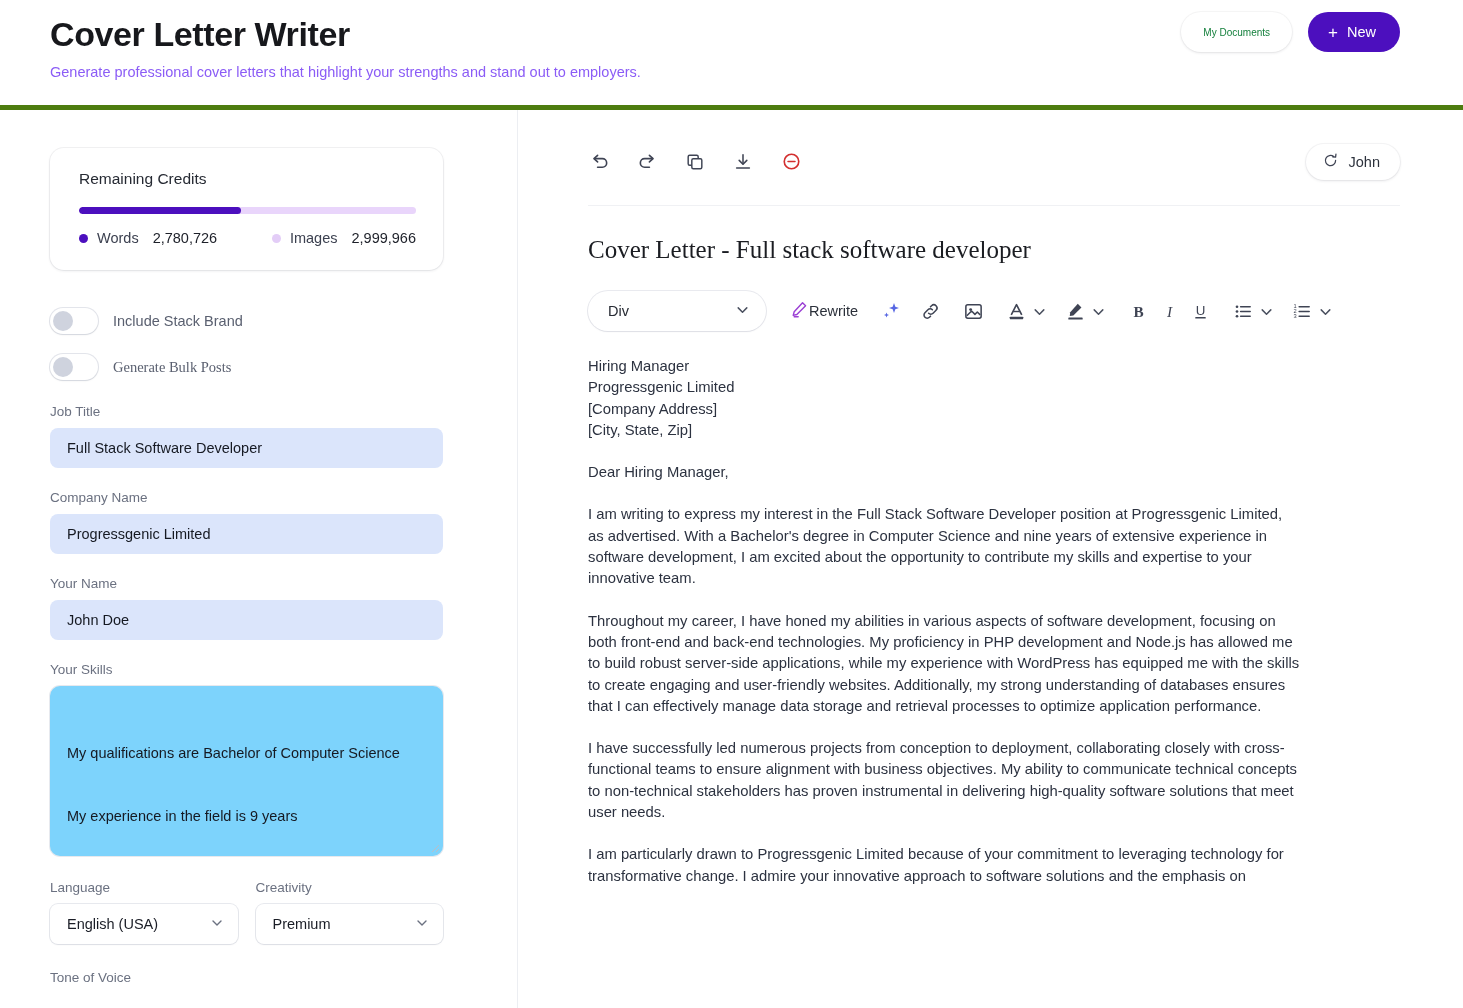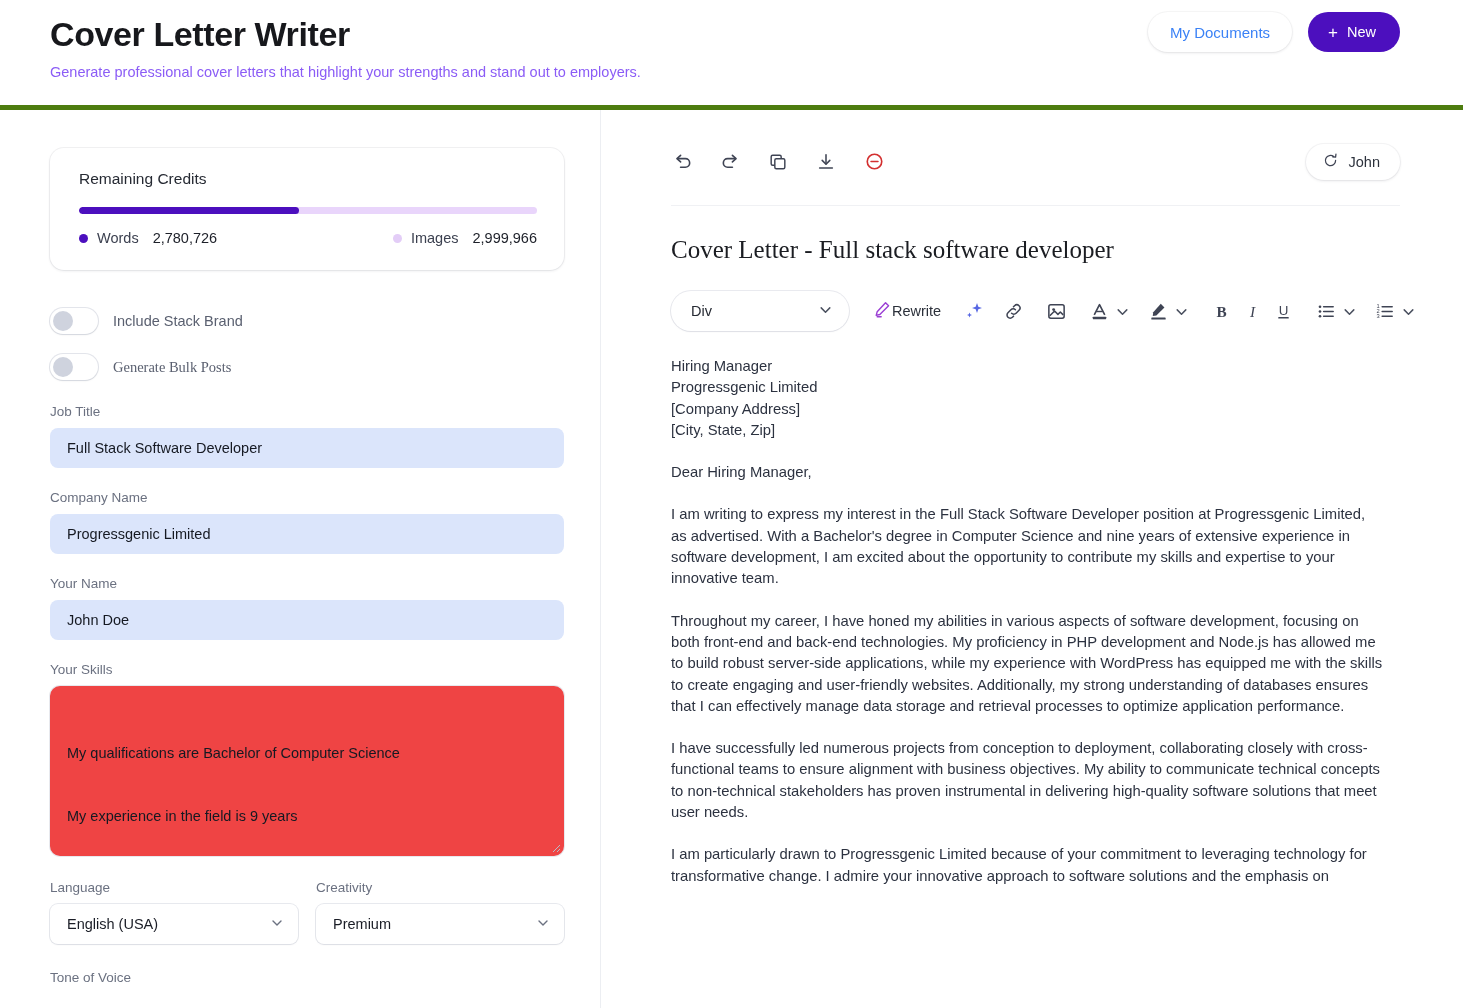--- a/index.html
+++ b/index.html
@@ -46,22 +46,22 @@
     gap: 16px;
   }
   .btn-docs {
     height: 40px;
     padding: 0 22px;
     border: none;
     border-radius: 20px;
     background: #ffffff;
     box-shadow: 0 1px 3px rgba(16,24,40,0.10), 0 0 0 1px rgba(16,24,40,0.03);
     font-family: inherit;
-    font-size: 15px;
-    color: #3b82f6;
+    font-size: 10px;
+    color: #15803d;
     cursor: pointer;
     white-space: nowrap;
   }
   .btn-new {
     height: 40px;
     padding: 0 24px 0 20px;
     border: none;
     border-radius: 20px;
     background: #4c0fbe;
     color: #ffffff;
@@ -71,23 +71,23 @@
     align-items: center;
     gap: 9px;
     cursor: pointer;
     white-space: nowrap;
   }
   .btn-new .plus { font-size: 17px; line-height: 1; }
 
   
   .body-split { display: flex; height: 898px; }
   .left-pane {
-    width: 601px;
+    width: 518px;
     border-right: 1px solid #eceef2;
-    padding: 38px 36px 0 50px;
+    padding: 38px 74px 0 50px;
     overflow: hidden;
   }
   .right-pane {
     flex: 1;
     padding: 0 63px 0 70px;
     overflow: hidden;
   }
 
   
   .credits-card {
@@ -160,21 +160,21 @@
     padding: 0 17px;
     font-family: inherit;
     font-size: 14.5px;
     color: #151922;
     outline: none;
   }
   .skills-area {
     width: 100%;
     height: 170px;
     border-radius: 10px;
-    background: #ef4444;
+    background: #7dd3fc;
     box-shadow: 0 0 0 1px #e7e9ee;
     padding: 15px 17px;
     font-family: inherit;
     font-size: 14.5px;
     line-height: 21px;
     color: #151922;
     resize: none;
     outline: none;
     white-space: pre-wrap;
     position: relative;

